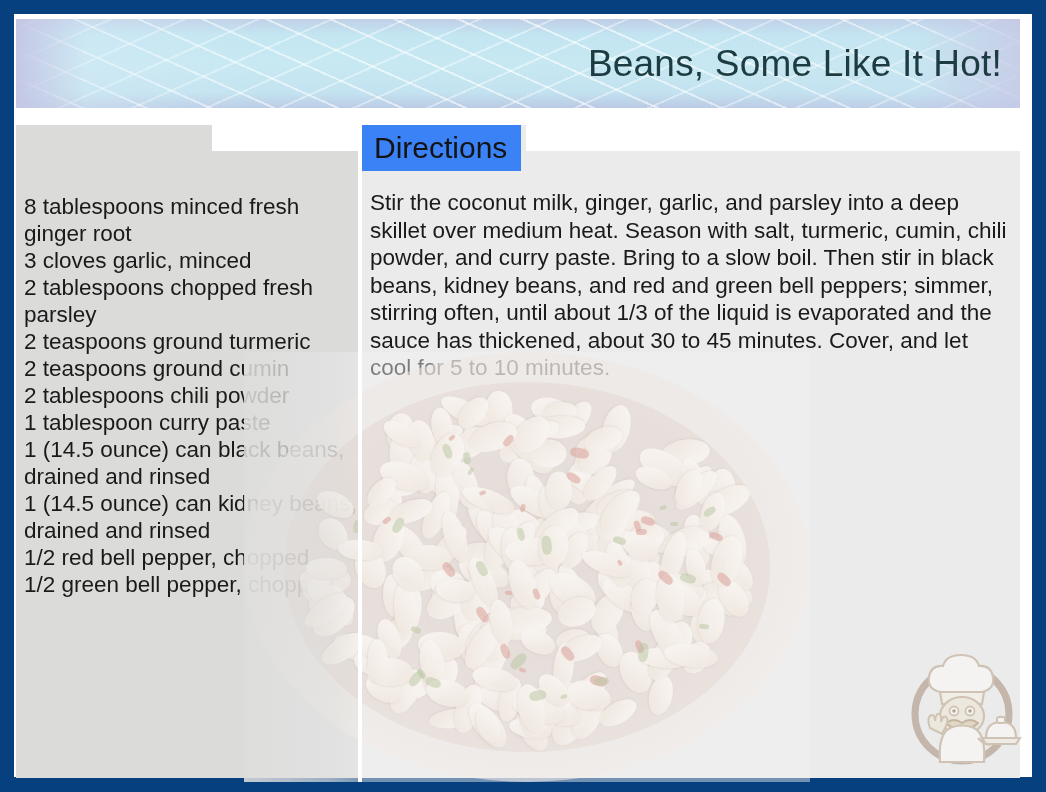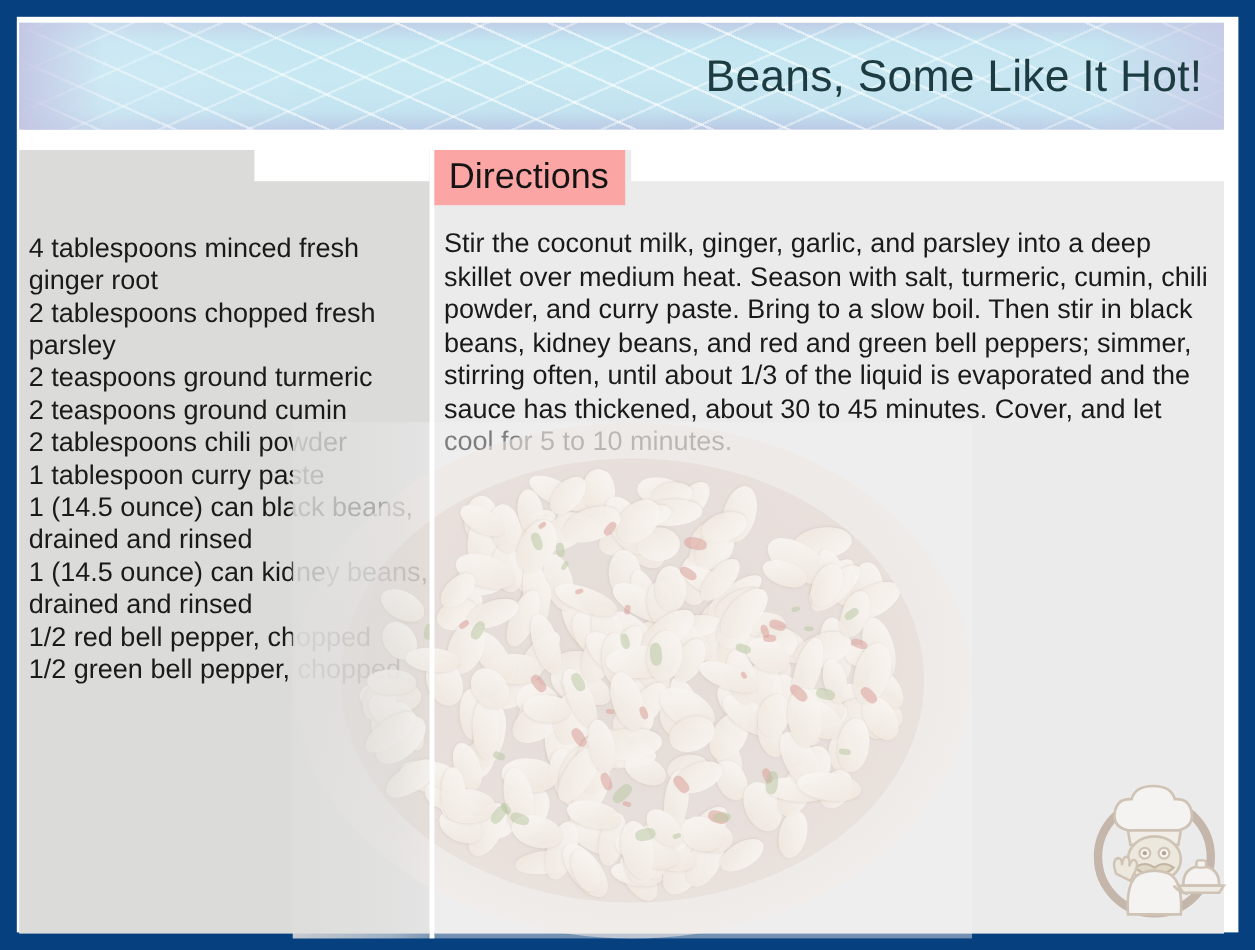--- a/index.html
+++ b/index.html
@@ -79,21 +79,21 @@
     top: 0;
     left: 0;
     height: 46px;
     line-height: 46px;
     padding: 0 14px 0 12px;
     font-size: 30px;
     color: #141414;
     white-space: nowrap;
   }
   #ingredients-heading { background: #d8d8d7; }
-  #directions-heading  { background: #fca5a5; }
+  #directions-heading  { background: #3b82f6; }
   
   .heading-notch {
     position: absolute;
     top: 0;
     height: 26px;
     background: #ffffff;
   }
   #ing-notch { left: 196px; width: 146px; }
   #dir-notch { left: 164px; width: 494px; }
 
@@ -217,21 +217,22 @@
   <div class="frame-left"></div>
   <div class="frame-right"></div>
 
   <div id="banner">
     <div id="banner-title">Beans, Some Like It Hot!</div>
   </div>
 
   <div id="ingredients-panel">
     <div class="heading-notch" id="ing-notch"></div>
     <div class="ing-list" id="ingredients-list">
-        <div class="line wrap">4 tablespoons minced fresh ginger root</div>
+        <div class="line wrap">8 tablespoons minced fresh ginger root</div>
+        <div class="line wrap">3 cloves garlic, minced</div>
         <div class="line wrap">2 tablespoons chopped fresh parsley</div>
         <div class="line wrap">2 teaspoons ground turmeric</div>
         <div class="line wrap">2 teaspoons ground cumin</div>
         <div class="line wrap">2 tablespoons chili powder</div>
         <div class="line wrap">1 tablespoon curry paste</div>
         <div class="line wrap">1 (14.5 ounce) can black beans, drained and rinsed</div>
         <div class="line wrap">1 (14.5 ounce) can kidney beans, drained and rinsed</div>
         <div class="line wrap">1/2 red bell pepper, chopped</div>
         <div class="line wrap">1/2 green bell pepper, chopped</div>
       </div>

